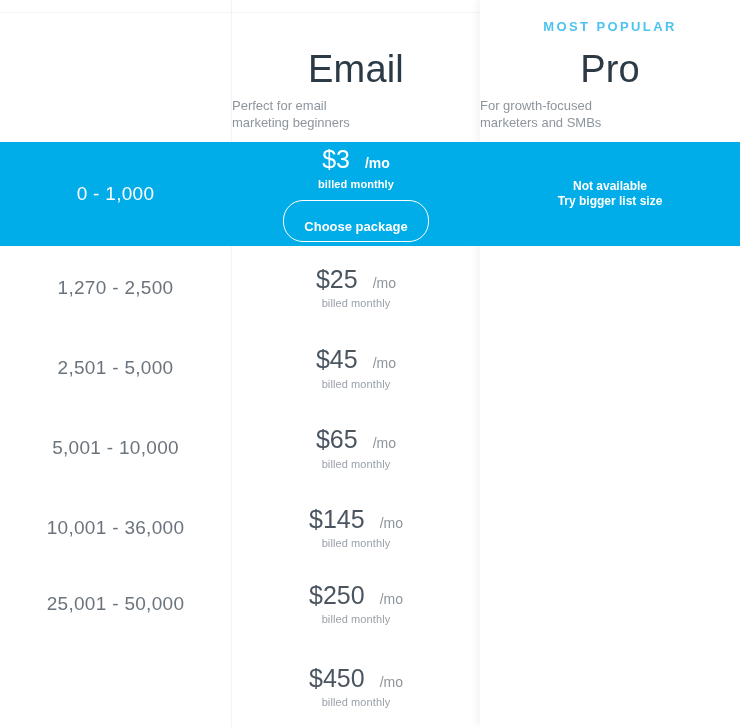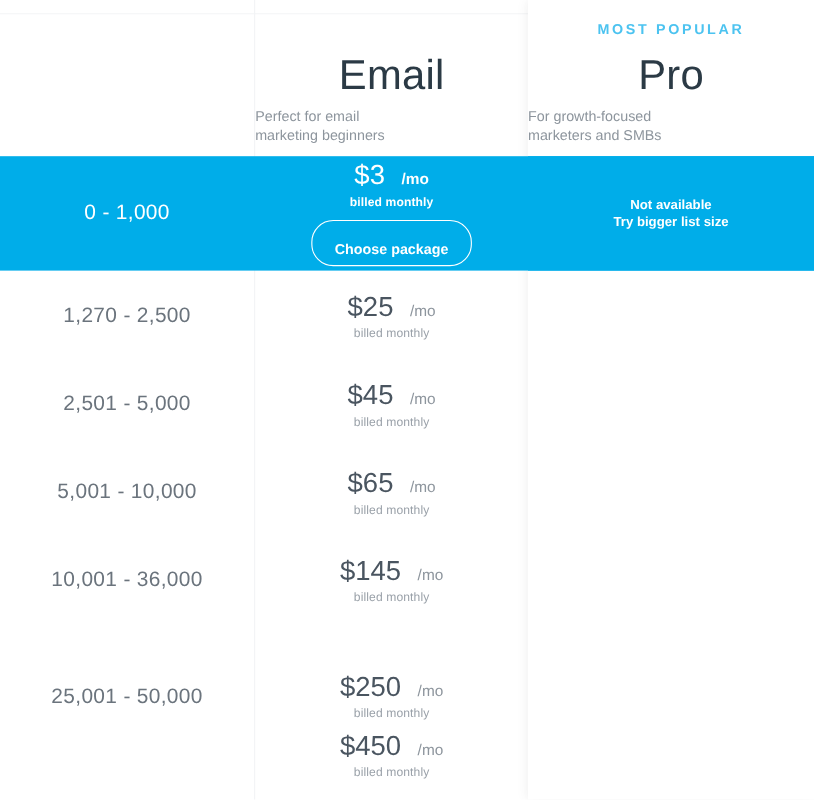--- a/index.html
+++ b/index.html
@@ -289,21 +289,21 @@
         </div>
         <div class="cell email">
           <div class="price"><span>$145</span><span class="per">/mo</span></div>
           <div class="billed">billed monthly</div>
         </div>
         <div class="cell pro">
           <div class="price"><span>$165</span><span class="per">/mo</span></div>
           <div class="billed">billed monthly</div>
         </div>
       </div>
-      <div class="row" style="top: 594px; height: 79px;">
+      <div class="row" style="top: 564px; height: 79px;">
         <div class="cell size">
           <div class="size-label">25,001 - 50,000</div>
         </div>
         <div class="cell email">
           <div class="price"><span>$250</span><span class="per">/mo</span></div>
           <div class="billed">billed monthly</div>
         </div>
         <div class="cell pro">
           <div class="price"><span>$280</span><span class="per">/mo</span></div>
           <div class="billed">billed monthly</div>

